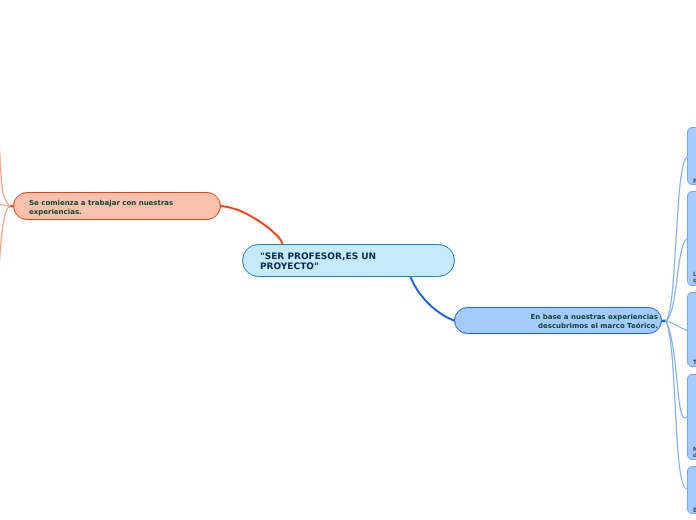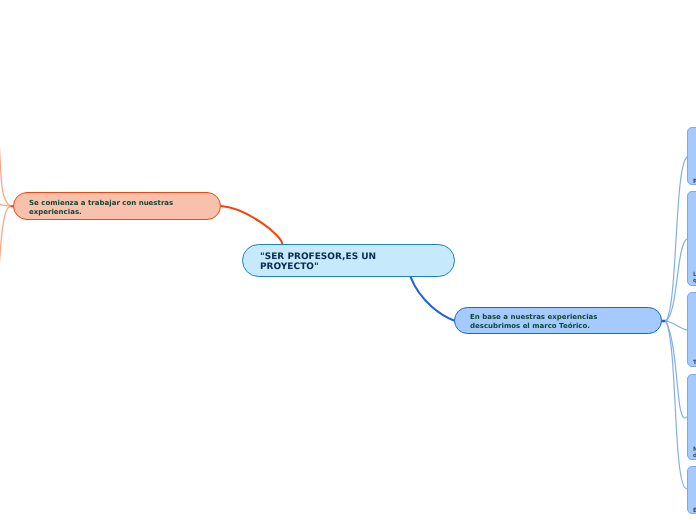--- a/index.html
+++ b/index.html
@@ -34,21 +34,21 @@
     background:#c6e9fb; border:1.6px solid #1b81c3; border-radius:16.5px;
   }
   #node-center-root > .txt {
     left:17px; top:6.8px; width:190px;
     font-size:9px; line-height:10.3px; color:#0c2950;
   }
 
   
   #node-right-branch {
     left:454px; top:307px; width:208px; height:27px;
-    background:#a4cafe; border:1.6px solid #1b62e0; border-radius:13.5px;
+    background:#a4cafe; border:1.6px solid #1b62e0; border-radius:13.5px;text-align:right;
   }
   #node-right-branch > .txt {
     left:15.4px; top:5.3px; width:188px;
     font-size:7px; line-height:8.7px; color:#0b4734;
   }
 
   
   .subnode {
     left:687px; width:42px;
     background:#a4cafe; border:1px solid #79aaf0; border-radius:5px;

